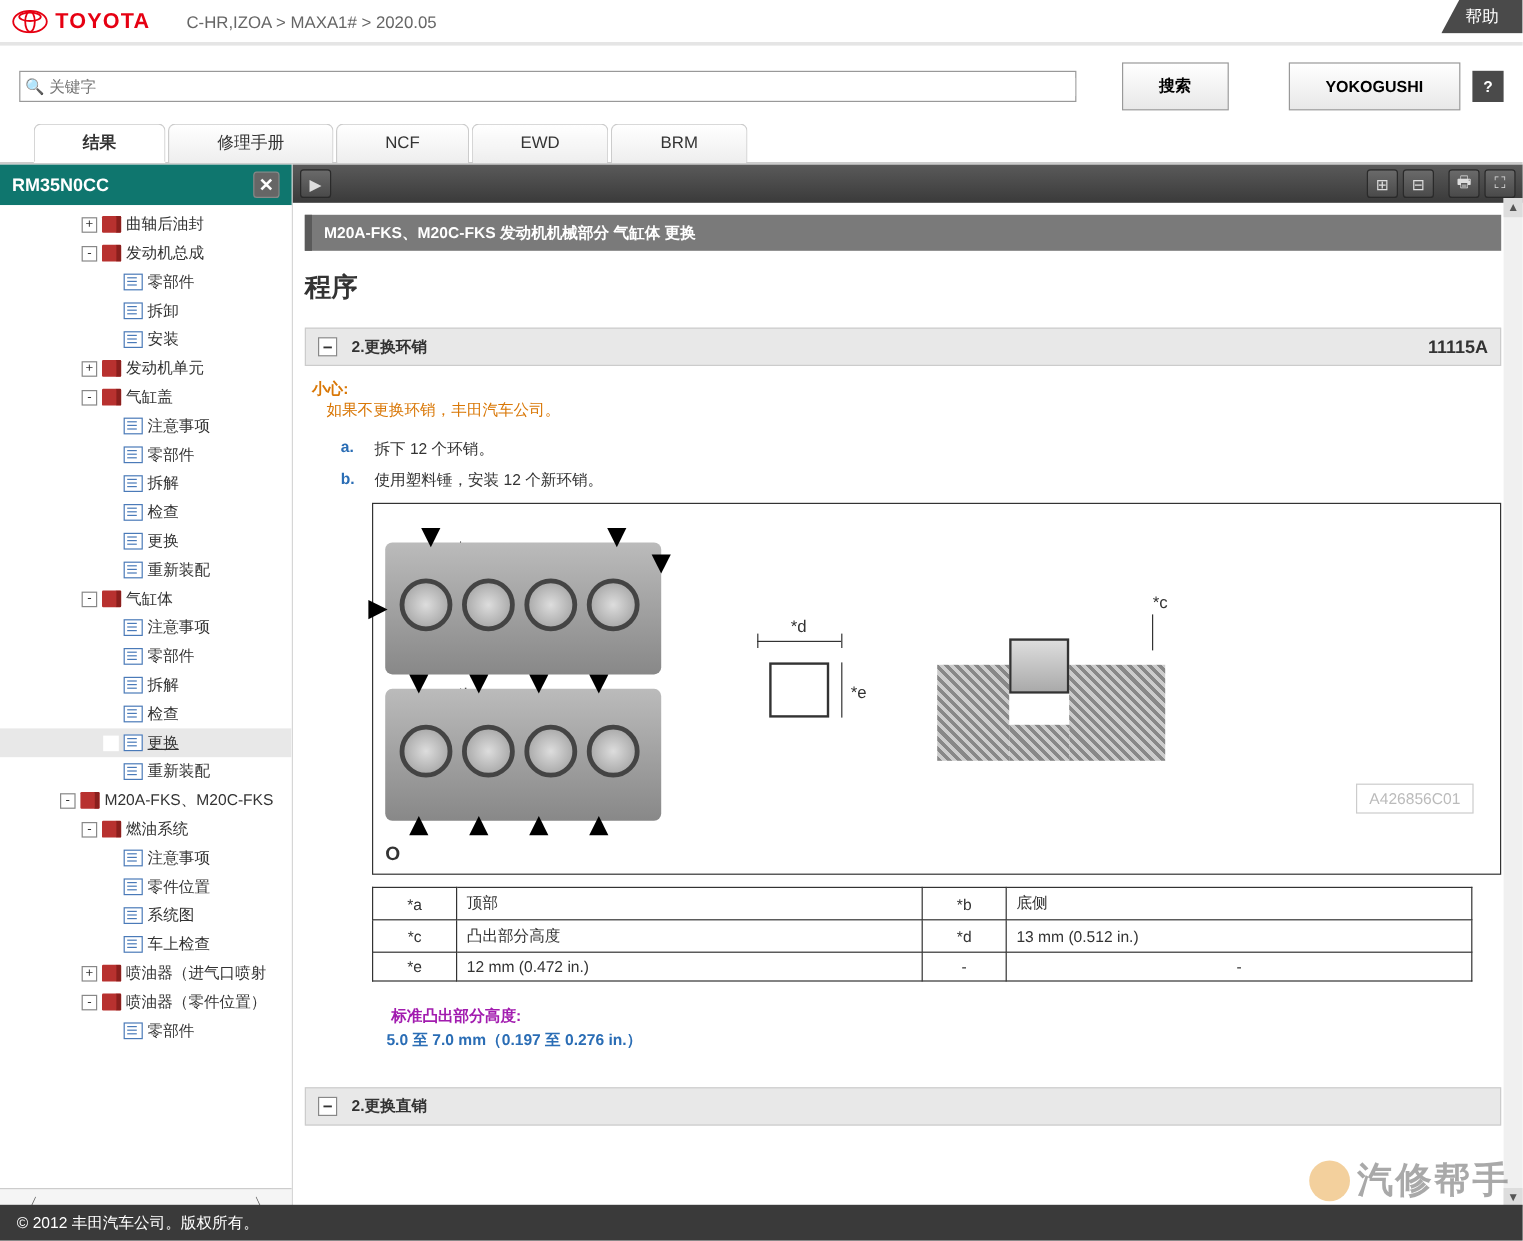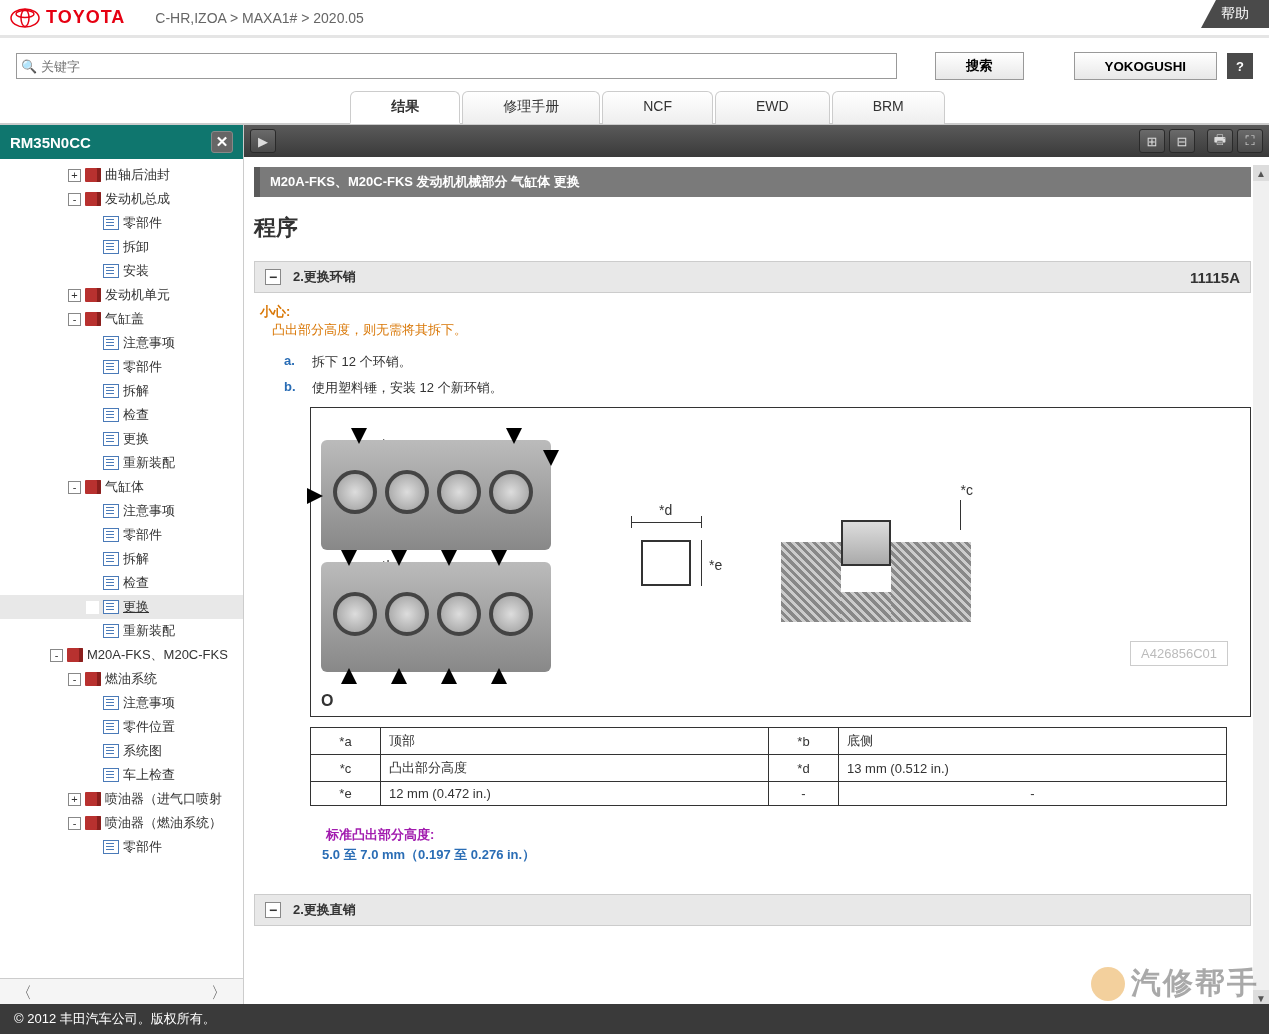--- a/index.html
+++ b/index.html
@@ -7,23 +7,23 @@
   .top-header { display: flex; align-items: center; height: 38px; padding: 0 10px; border-bottom: 3px solid #e5e5e5; position: relative; }
   .logo { display: flex; align-items: center; gap: 6px; }
   .logo-mark { width: 30px; height: 20px; }
   .logo-text { color: #E60012; font-weight: bold; font-size: 18px; letter-spacing: 1px; }
   .breadcrumb { margin-left: 30px; color: #666; font-size: 14px; text-align: center; }
   .help-tab { position: absolute; right: 0; top: 0; background: #4a4a4a; color: #fff; padding: 5px 20px; font-size: 14px; clip-path: polygon(15px 0, 100% 0, 100% 100%, 0 100%); }
   .search-bar { display: flex; align-items: center; padding: 14px 16px 10px; gap: 10px; }
   .search-input-wrap { flex: 1; display: flex; align-items: center; border: 1px solid #999; height: 26px; background: #fff; }
   .search-icon { width: 24px; text-align: center; color: #666; }
   .search-input { border: none; flex: 1; outline: none; font-size: 13px; color: #999; }
-  .btn { height: 28px; padding: 0 30px; border: 1px solid #999; background: linear-gradient(#fff,#e8e8e8); cursor: pointer; font-weight: bold; }
+  .btn { height: 40px; padding: 0 30px; border: 1px solid #999; background: linear-gradient(#fff,#e8e8e8); cursor: pointer; font-weight: bold; }
   .help-icon { width: 26px; height: 26px; background: #4a4a4a; color: #fff; display: flex; align-items: center; justify-content: center; font-weight: bold; }
-  .tabs-row { display: flex; padding-left: 28px; border-bottom: 2px solid #ccc; position: relative; justify-content: center; }
+  .tabs-row { display: flex; padding-left: 28px; border-bottom: 2px solid #ccc; position: relative; }
   .tab { padding: 6px 40px; border: 1px solid #ccc; border-bottom: none; margin-right: 2px; border-radius: 6px 6px 0 0; background: linear-gradient(#fff,#eee); font-size: 14px; position: relative; top: 1px; }
   .tab.active { background: #fff; border-bottom: 2px solid #fff; font-weight: bold; }
   .workspace { display: flex; height: calc(1034px - 38px - 52px - 33px - 28px); }
   .sidebar { width: 244px; display: flex; flex-direction: column; border-right: 1px solid #ccc; }
   .doc-id-bar { background: #0f766e; color: #fff; padding: 6px 10px; display: flex; align-items: center; justify-content: space-between; font-weight: bold; font-size: 15px; }
   .close-x { background: #666; border: 1px solid #888; color: #fff; width: 22px; height: 22px; display: flex; align-items: center; justify-content: center; border-radius: 3px; cursor: pointer; }
   .tree { flex: 1; overflow-y: auto; overflow-x: hidden; padding: 4px 0; background: #fff; }
   .tree-item { display: flex; align-items: center; padding: 3px 4px; white-space: nowrap; cursor: pointer; }
   .tree-item.selected { text-decoration: underline; background: #e8e8e8; }
   .exp { width: 13px; height: 13px; border: 1px solid #888; display: inline-flex; align-items: center; justify-content: center; font-size: 11px; line-height: 1; margin-right: 4px; background: #fff; }
@@ -250,21 +250,21 @@
           <span>车上检查</span>
         </div>
         <div class="tree-item ind-2">
           <span class="exp">+</span>
           <span class="ticon book"></span>
           <span>喷油器（进气口喷射</span>
         </div>
         <div class="tree-item ind-2">
           <span class="exp">-</span>
           <span class="ticon book"></span>
-          <span>喷油器（燃油系统）</span>
+          <span>喷油器（零件位置）</span>
         </div>
         <div class="tree-item ind-3">
           <span class="exp none"></span>
           <span class="ticon doc"></span>
           <span>零部件</span>
         </div>
       </div>
     <div class="sb-bottom">
       <span class="sb-arrow">〈</span>
       <span class="sb-arrow">〉</span>
@@ -288,21 +288,21 @@
       <div class="title-bar">M20A-FKS、M20C-FKS 发动机机械部分  气缸体  更换</div>
       <div class="h-procedure">程序</div>
 
       <div class="step-header">
         <span class="toggle">−</span>
         <span>2.更换环销</span>
         <span class="step-code">11115A</span>
       </div>
 
       <div class="hint-label">小心:</div>
-      <div class="hint-text">凸出部分高度，则无需将其拆下。</div>
+      <div class="hint-text">如果不更换环销，丰田汽车公司。</div>
 
       <div class="sub">
         <span class="sub-letter">a.</span>
         <span>拆下 12 个环销。</span>
       </div>
       <div class="sub">
         <span class="sub-letter">b.</span>
         <span>使用塑料锤，安装 12 个新环销。</span>
       </div>
 

